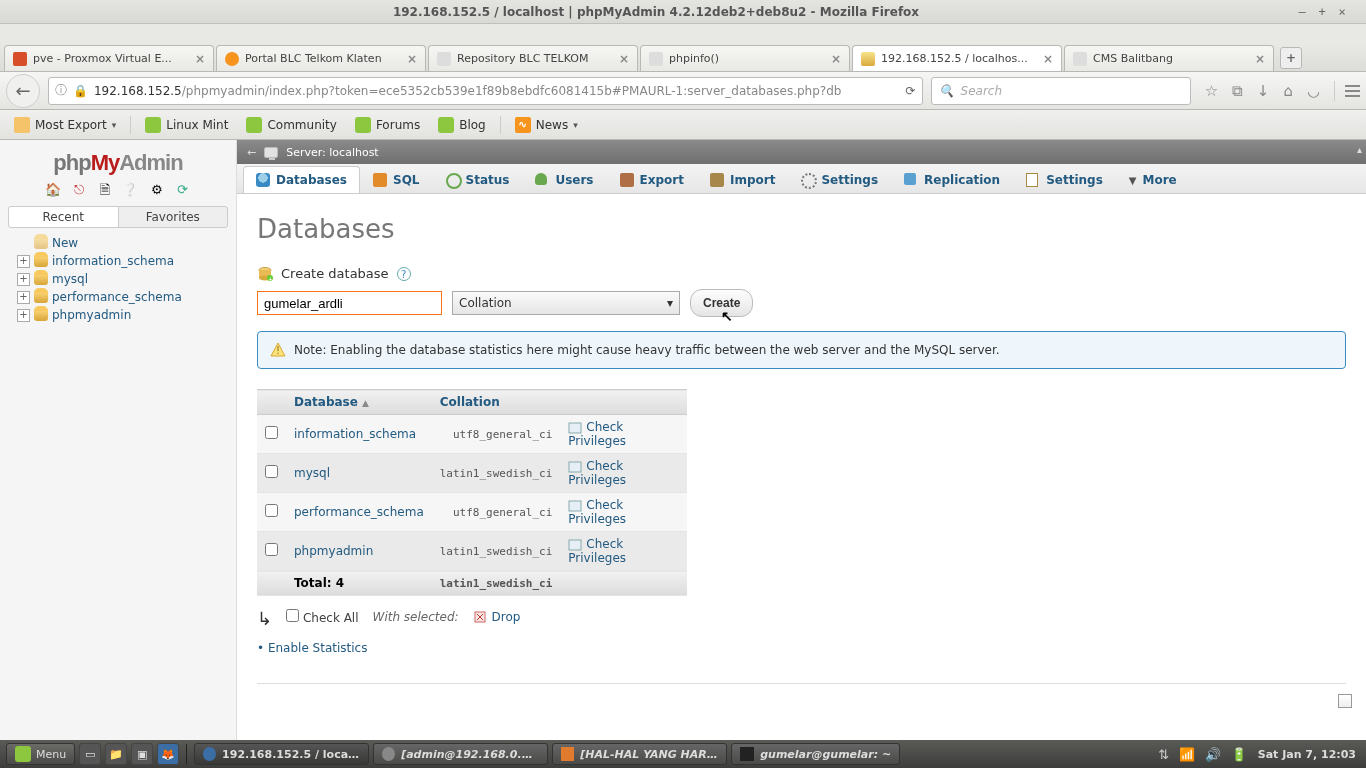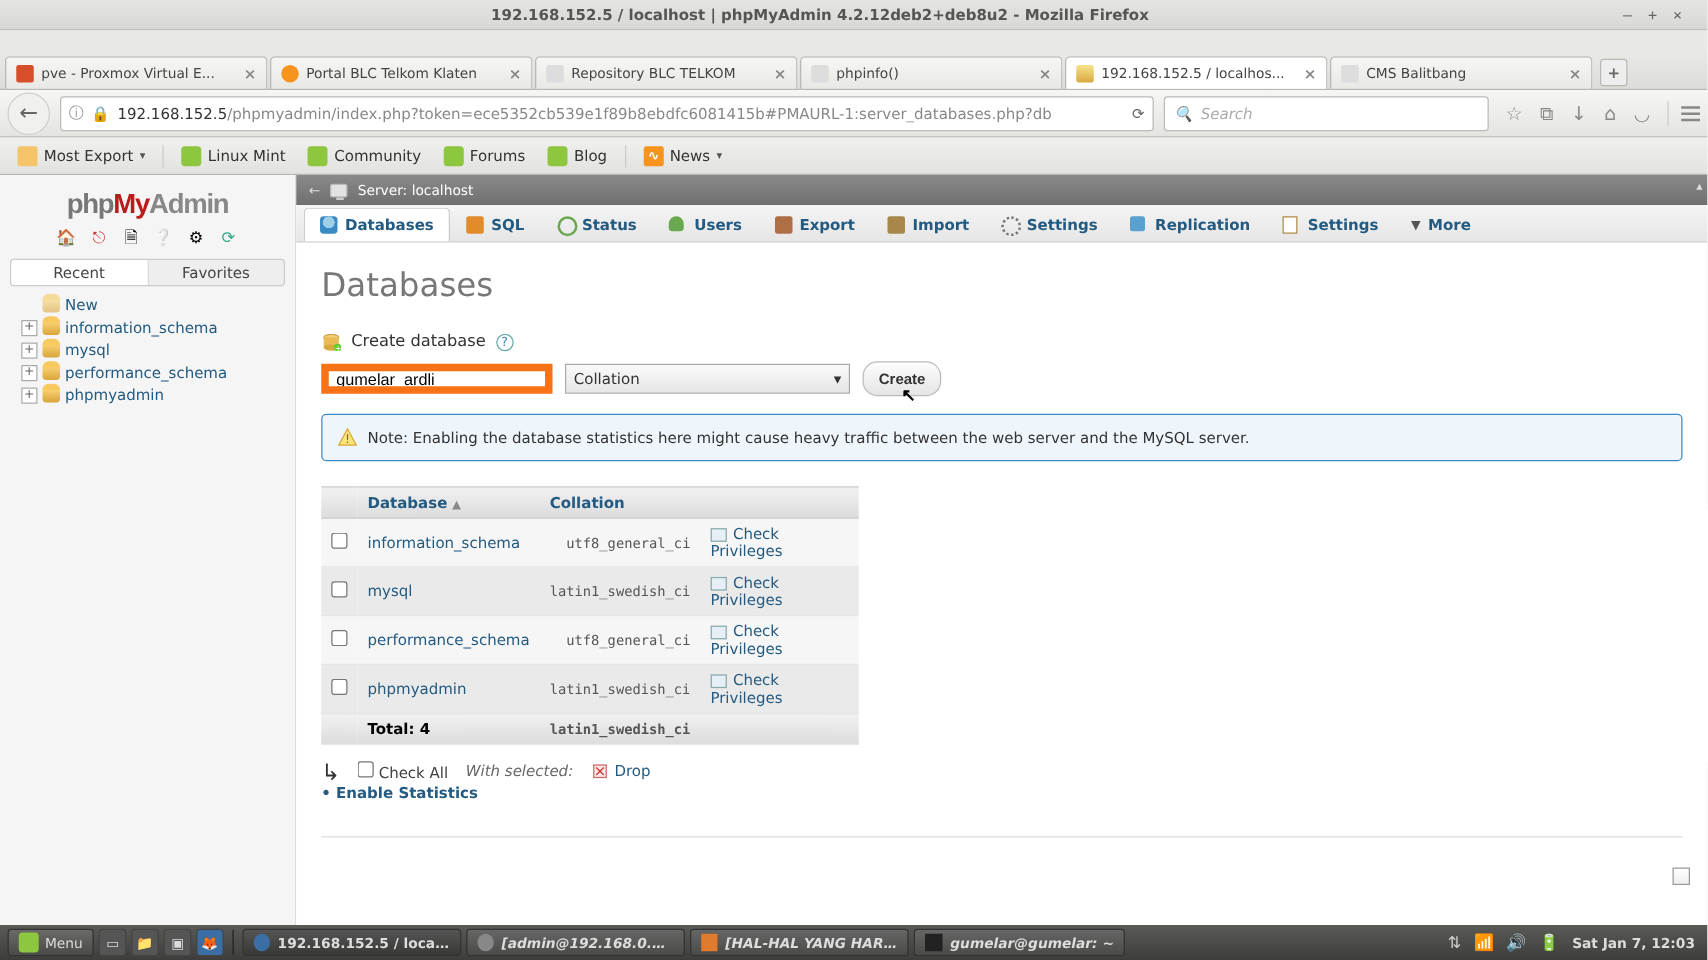--- a/index.html
+++ b/index.html
@@ -84,21 +84,21 @@
 .more{ font-size:10px; color:#555;}
 
 .content { padding:14px 20px; }
 h2.pgtitle { font-size:26px; font-weight:normal; color:#777; margin:6px 0 22px; }
 .cdbrow { display:flex; align-items:center; gap:8px; margin-bottom:8px;}
 .cdbrow .lbl { font-weight:normal; color:#333; font-size:13px;}
 .cdbico{ width:16px; height:14px; display:inline-block;}
 .cdbico svg{display:block;}
 .help{ display:inline-block; width:14px; height:14px; border:1px solid #6aa; border-radius:50%; color:#3a8bc4; text-align:center; font-size:10px; line-height:13px;}
 .formrow { display:flex; gap:10px; align-items:center; margin-bottom:14px;}
-.txtin { width:185px; height:24px; border:6px solid #f97316; padding:2px 6px; font-size:13px; }
+.txtin { width:185px; height:24px; border:1px solid #f97316; padding:2px 6px; font-size:13px; }
 .selectbox { width:228px; height:24px; border:1px solid #aaa; background:linear-gradient(#fafafa,#e6e6e6); display:flex; align-items:center; padding:0 6px; justify-content:space-between; font-size:12px; color:#333;}
 .createbtn { height:28px; padding:0 12px; border:1px solid #bbb; border-radius:12px; background:linear-gradient(#fdfdfd,#e5e5e5); font-weight:bold; font-size:12px; color:#333; position:relative;}
 .cursor{position:absolute; left:30px; top:18px; font-size:14px; color:#000;}
 .note { border:1px solid #3a8bc4; background:#eef6fb; border-radius:4px; padding:10px 12px; display:flex; gap:8px; align-items:center; color:#333; margin-bottom:20px;}
 .warnico{ width:16px; height:16px; display:inline-block;}
 
 .dbtable { border-collapse:collapse; font-size:12px; width:430px;}
 .dbtable th { background:linear-gradient(#f1f1f1,#dcdcdc); text-align:left; padding:5px 8px; border-top:1px solid #ccc; border-bottom:1px solid #ccc; color:#235a81;}
 .dbtable th .sort{ font-size:9px; color:#888; margin-left:4px;}
 .dbtable td { padding:5px 8px; border-bottom:1px solid #e5e5e5;}
@@ -108,21 +108,21 @@
 .coll { font-family:"DejaVu Sans Mono", monospace; font-size:11px; color:#555; text-align:right;}
 .priv { color:#235a81;margin-top:20px;}
 .priv .pico{ display:inline-block; width:14px; height:12px; vertical-align:middle; margin-right:4px;}
 .totrow td{ background:linear-gradient(#f1f1f1,#dcdcdc); font-weight:bold;}
 .belowtbl { display:flex; align-items:center; gap:14px; margin-top:10px; font-size:12px;}
 .uparrow{ font-size:18px; color:#333; display:inline-block; transform:translateY(2px);}
 .chkall{ color:#404040;}
 .withsel{ font-style:italic; color:#666;}
 .drop{ color:#235a81; display:flex; align-items:center; gap:5px;}
 .dropico{ width:14px; height:14px; display:inline-block;}
-.enstats{ color:#235a81; font-weight:bold;}
+.enstats{ margin-top:14px; color:#235a81; font-weight:normal;}
 .enstats::before{ content:"• "; color:#235a81;}
 .cornerbox{ position:absolute; right:14px; bottom:50px; width:14px; height:14px; border:1px solid #999; background:linear-gradient(#fff,#eee);}
 
 .taskbar { position:absolute; left:0; right:0; bottom:0; height:28px; background:linear-gradient(#5a5a57,#3d3d3b); display:flex; align-items:center; padding:0 6px; gap:4px; color:#ddd; font-size:11px;}
 .menubtn{ background:linear-gradient(#6a6a67,#4a4a48); border:1px solid #333; border-radius:3px; padding:2px 8px; display:flex; gap:5px; align-items:center; height:22px;}
 .mintlogo{ width:16px; height:16px; background:#8dc63f; border-radius:3px; display:inline-block;}
 .tbicon{ width:22px; height:22px; border:1px solid #444; border-radius:3px; background:#555; display:flex; align-items:center; justify-content:center; font-size:11px;}
 .taskbtn{ height:22px; border:1px solid #333; border-radius:3px; background:linear-gradient(#666,#4a4a48); display:flex; align-items:center; gap:6px; padding:0 8px; max-width:175px; font-weight:bold;}
 .taskbtn.active{ background:linear-gradient(#555,#383836);}
 .taskbtn .tico2{ width:14px; height:14px; display:inline-block;}

